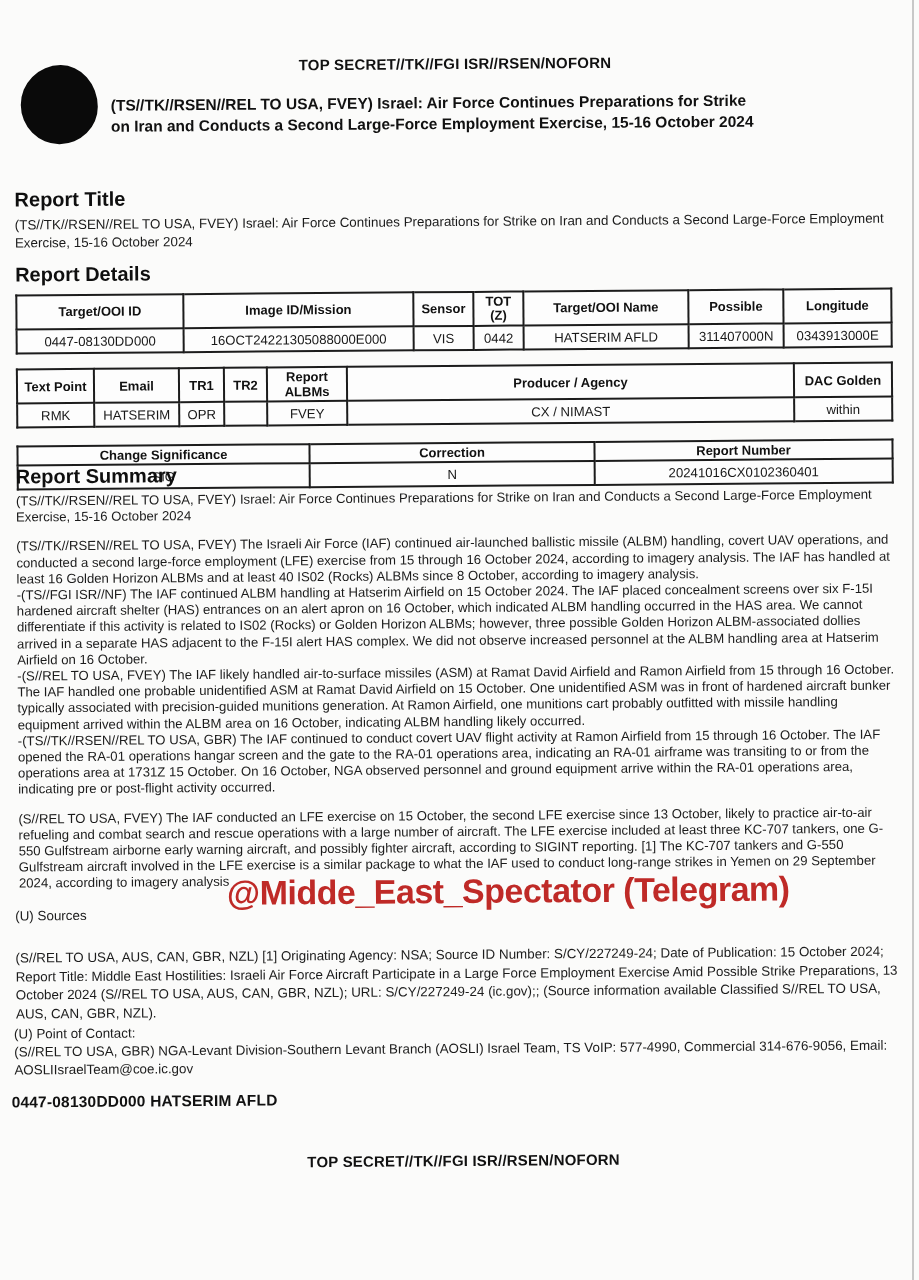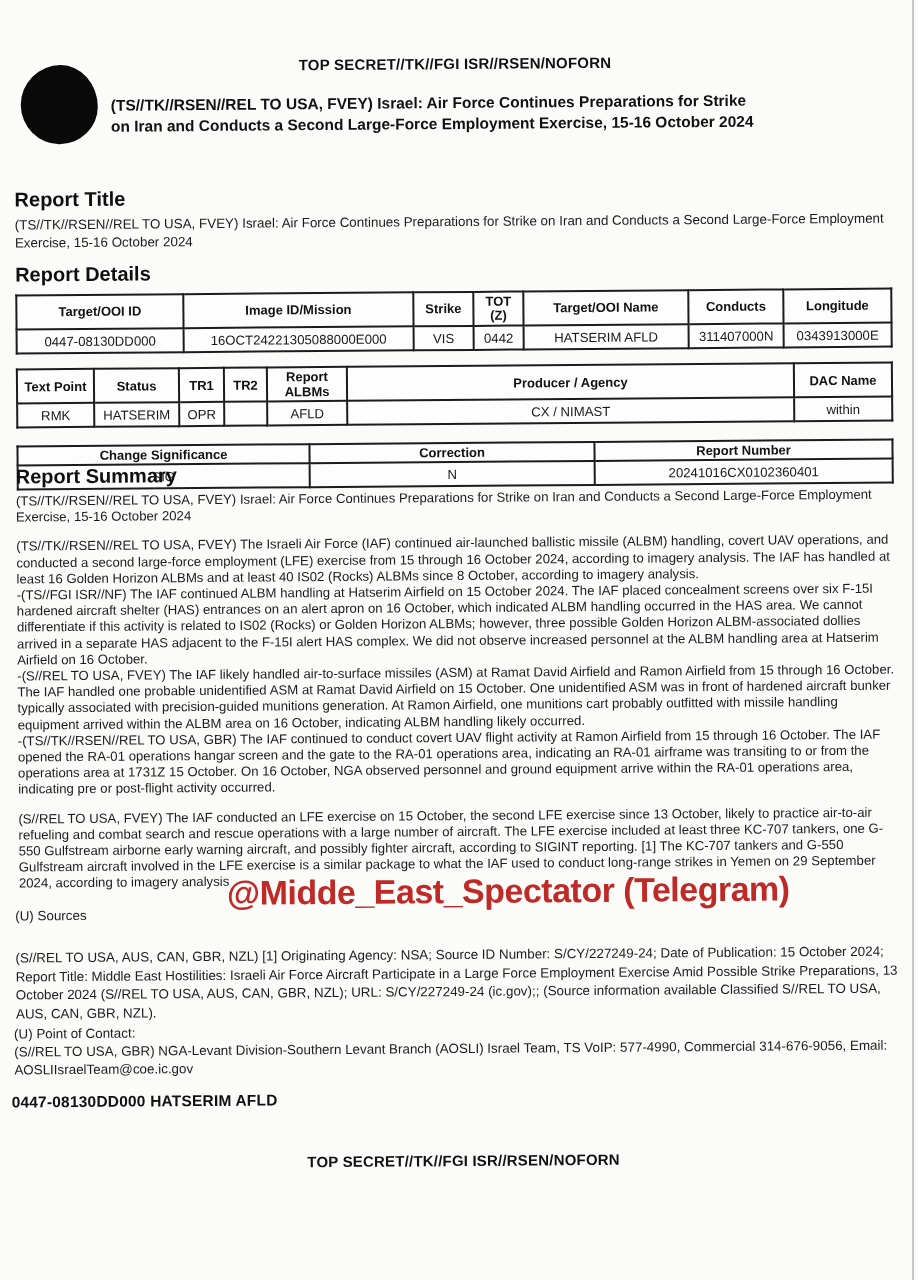--- a/index.html
+++ b/index.html
@@ -101,24 +101,24 @@
           <col style="width:60px">
         <col style="width:50px">
           <col style="width:165px">
           <col style="width:95px">
           <col style="width:108px">
       </colgroup>
       <tbody>
           <tr>
         <th>Target/OOI ID</th>
         <th>Image ID/Mission</th>
-        <th>Strike</th>
+        <th>Sensor</th>
         <th>TOT (Z)</th>
         <th>Target/OOI Name</th>
-        <th>Conducts</th>
+        <th>Possible</th>
         <th>Longitude</th>
       </tr>
       <tr>
         <td>0447-08130DD000</td>
         <td>16OCT24221305088000E000</td>
         <td>VIS</td>
         <td>0442</td>
         <td>HATSERIM AFLD</td>
         <td>311407000N</td>
         <td>0343913000E</td>
@@ -132,33 +132,33 @@
           <col style="width:85px">
           <col style="width:45px">
         <col style="width:43px">
           <col style="width:80px">
           <col style="width:447px">
           <col style="width:98px">
       </colgroup>
       <tbody>
           <tr>
         <th>Text Point</th>
-        <th>Status</th>
+        <th>Email</th>
         <th>TR1</th>
         <th>TR2</th>
         <th>Report ALBMs</th>
         <th>Producer / Agency</th>
-        <th>DAC Name</th>
+        <th>DAC Golden</th>
       </tr>
       <tr>
         <td>RMK</td>
         <td>HATSERIM</td>
         <td>OPR</td>
         <td></td>
-        <td>AFLD</td>
+        <td>FVEY</td>
         <td>CX / NIMAST</td>
         <td>within</td>
       </tr>
     </tbody>
       </table>
 
     <table class="tbl3">
       <colgroup>
         <col style="width:292px">
           <col style="width:285px">

